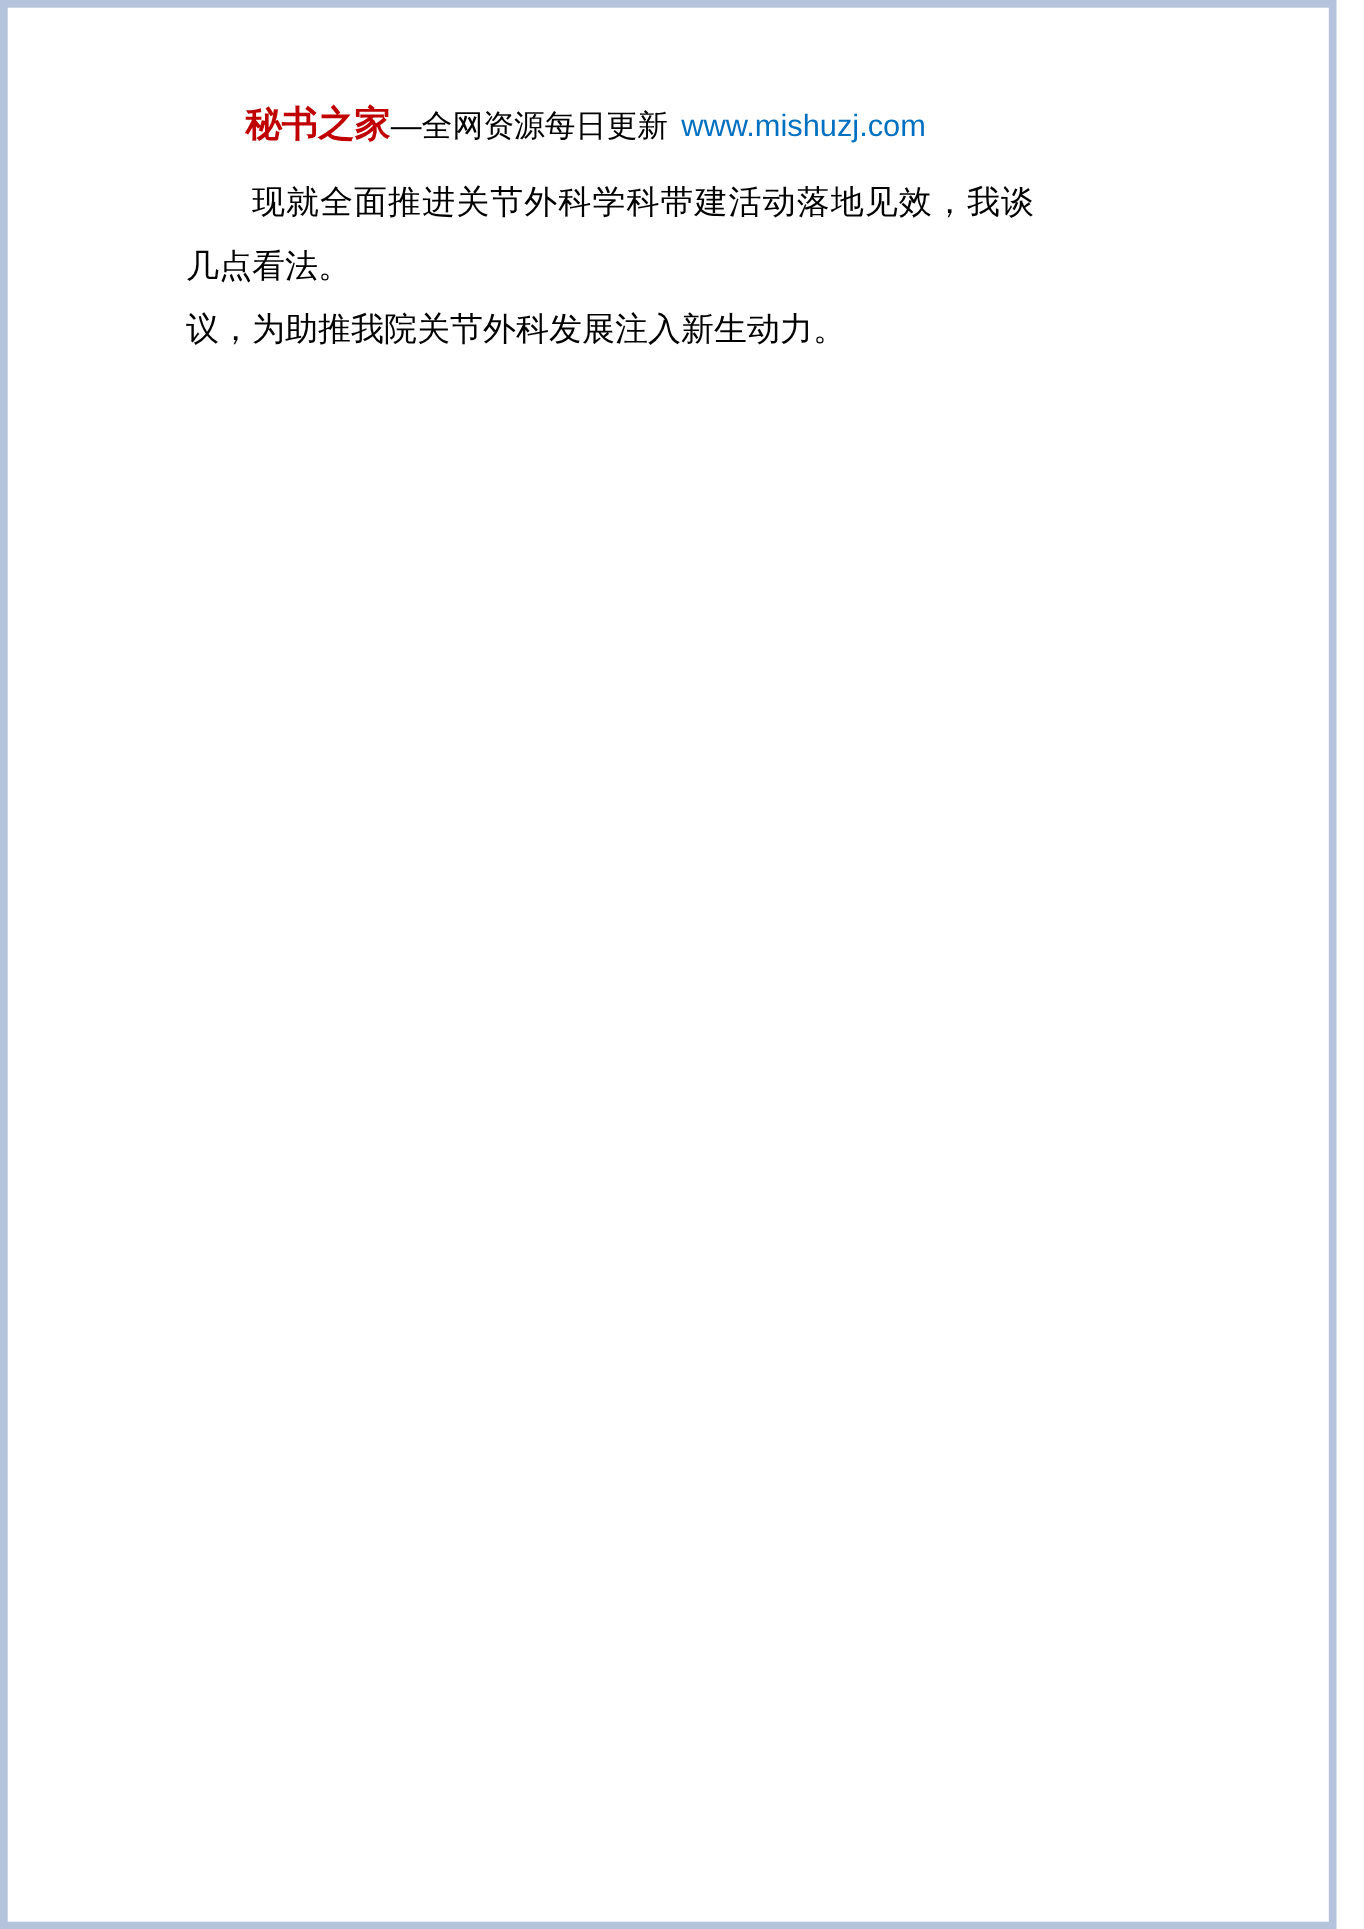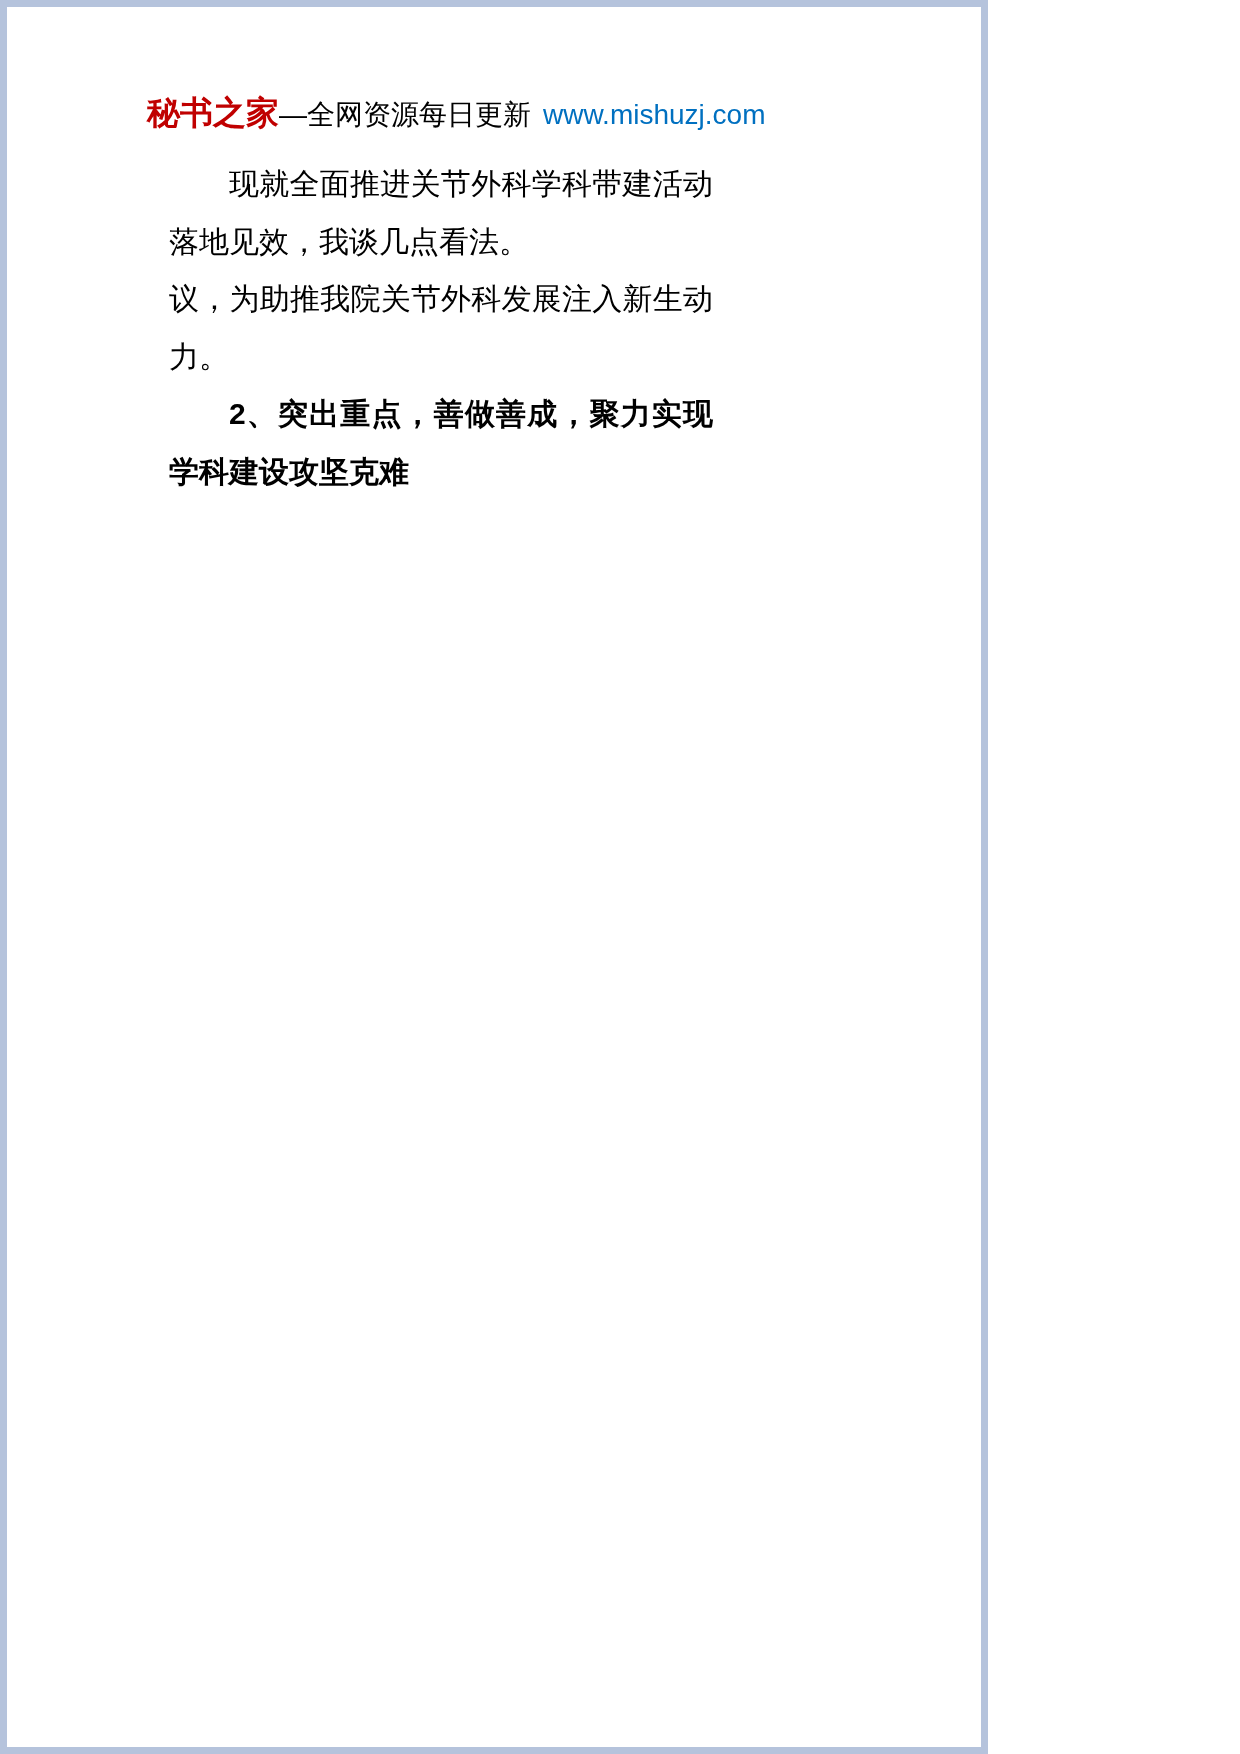--- a/index.html
+++ b/index.html
@@ -3,21 +3,21 @@
 <meta charset="utf-8">
 <style>
   html, body {
     margin: 0;
     padding: 0;
     background: #ffffff;
     font-family: "Liberation Sans", "DejaVu Sans", sans-serif;
   }
   .page {
     position: relative;
-    width: 988px;
+    width: 1215px;
     height: 1754px;
     background: #ffffff;
     box-sizing: border-box;
     border: 7px solid var(--frame-blue, #b5c3dc);
     overflow: hidden;
   }
   .content {
     box-sizing: border-box;
     padding: 84px 268px 0 162px; 
   }
@@ -66,17 +66,16 @@
 <div class="page">
   <div class="content">
 
     <div class="doc-header">
       <span class="brand">秘书之家</span><span class="tagline">—全网资源每日更新</span><a class="site-url" href="#">www.mishuzj.com</a>
     </div>
 
     <div class="doc-body" id="doc-body">
         <p class="para indent">现就全面推进关节外科学科带建活动落地见效，我谈几点看法。</p>
         <p class="para">议，为助推我院关节外科发展注入新生动力。</p>
-        <p class="para heading indent">2、突出重点，善做善成，聚力实现学科建设攻坚克难</p>
       </div>
 
   </div>
 </div>
 
 </body></html>

